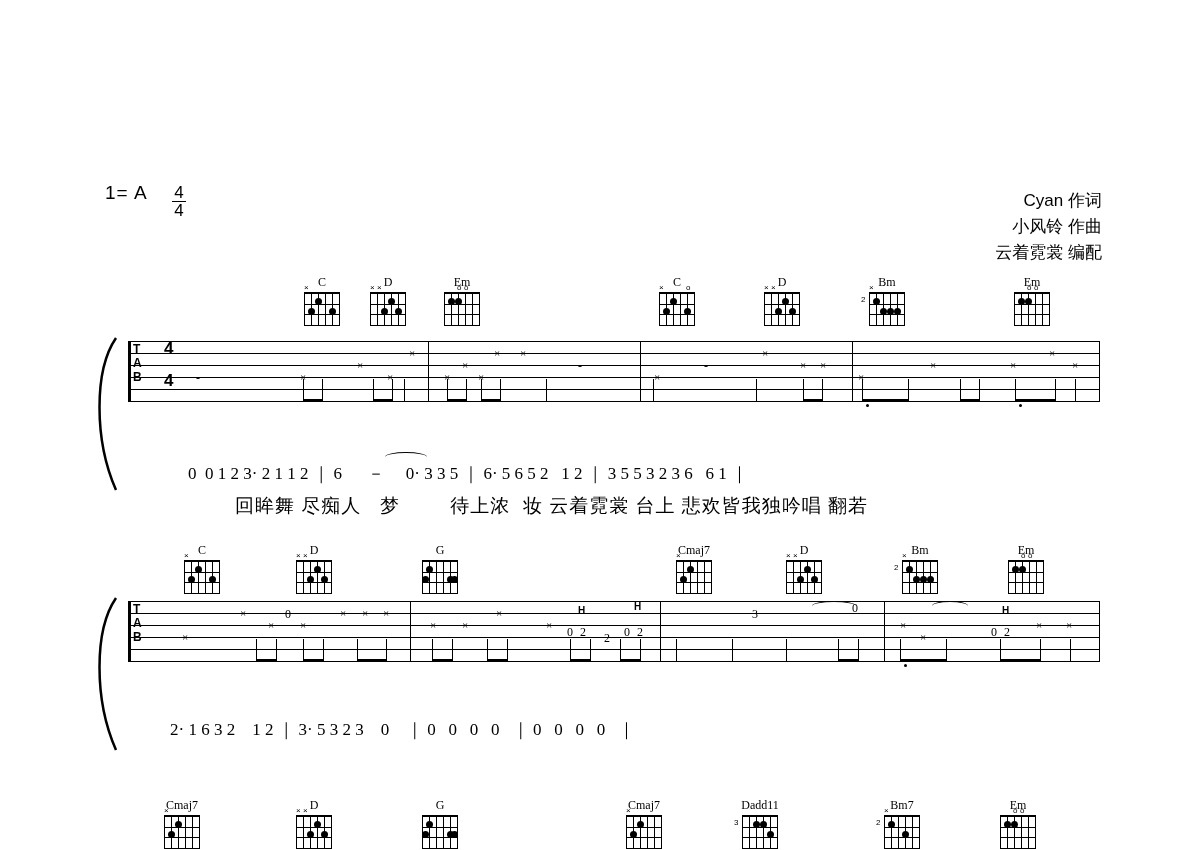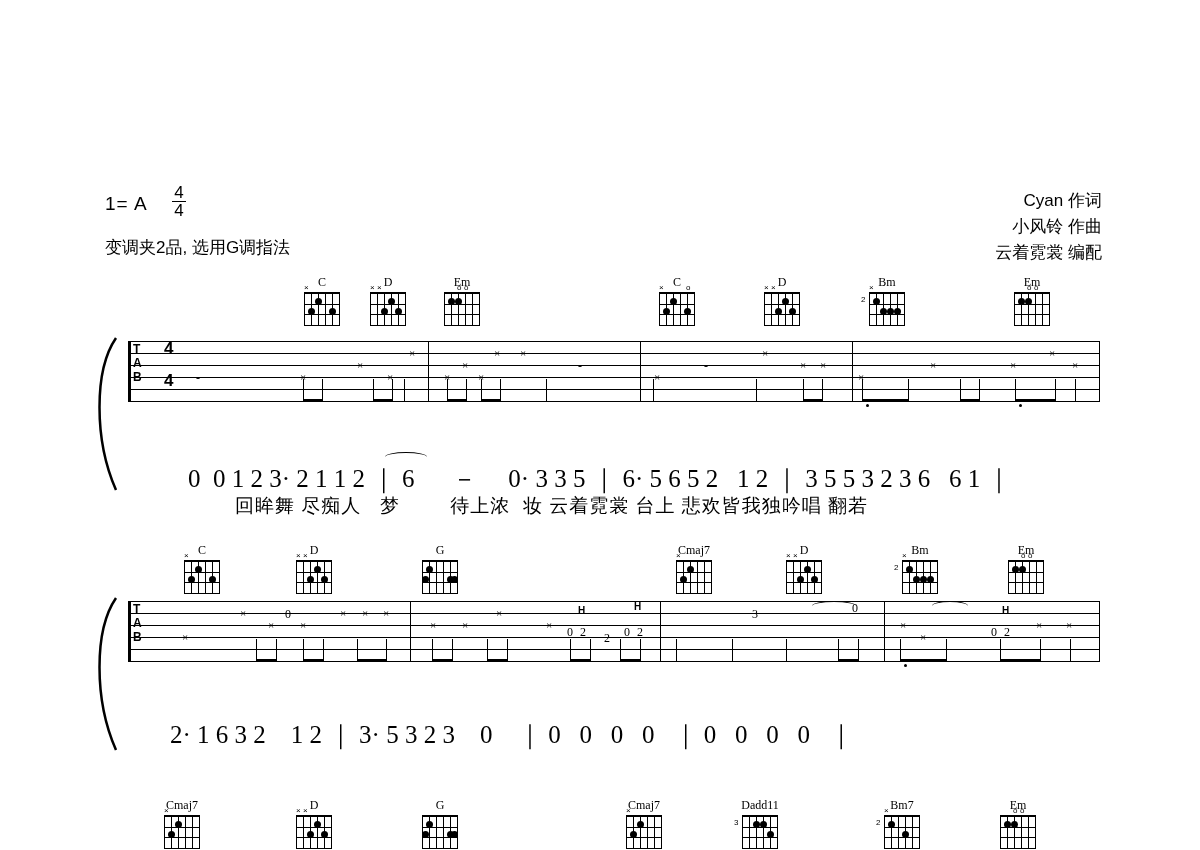--- a/index.html
+++ b/index.html
@@ -13,21 +13,21 @@
   
   .title{
     position:absolute;left:0;top:95px;width:1200px;text-align:center;
     font-size:34px;font-weight:bold;letter-spacing:2px;
   }
   .subtitle{
     position:absolute;left:0;top:148px;width:1200px;text-align:center;
     font-size:19px;
   }
   .keyline{
-    position:absolute;left:105px;top:193px;font-size:19px;letter-spacing:1px;text-align:center;
+    position:absolute;left:105px;top:182px;font-size:19px;letter-spacing:1px;text-align:center;
   }
   .meter{
     position:absolute;left:172px;top:185px;font-size:17px;text-align:center;line-height:15px;
   }
   .meter .num{display:block;}
   .meter .bar{display:block;width:14px;height:1px;background:#000;margin:1px auto;}
   .capo{
     position:absolute;left:105px;top:236px;font-size:17px;
   }
   .credits{
@@ -58,37 +58,36 @@
   
   .tnum{position:absolute;font-size:12px;font-family:"Liberation Serif",serif;}
   .xm{position:absolute;font-size:11px;font-family:"Liberation Serif",serif;}
   .stem{position:absolute;width:1px;background:#000;}
   .beam{position:absolute;height:3px;background:#000;}
   .dotm{position:absolute;width:3px;height:3px;border-radius:50%;background:#000;}
   .hm{position:absolute;font-size:10px;font-weight:bold;}
   .slur{position:absolute;border-top:1.4px solid #000;border-radius:50%;height:9px;}
 
   
-  .jianpu{position:absolute;font-size:25px;font-family:"Liberation Serif",serif;letter-spacing:0;white-space:pre;}
+  .jianpu{position:absolute;font-size:17px;font-family:"Liberation Serif",serif;letter-spacing:0;white-space:pre;}
   .lyrics{position:absolute;font-size:19px;letter-spacing:1px;white-space:pre;}
 
 </style>
 </head>
 <body>
 
 <div class="sheet">
 
 
   <div class="keyline">1= A</div>
   <div class="meter">
     <span class="num">4</span>
     <span class="bar"></span>
     <span class="num">4</span>
   </div>
-  <div class="capo">变调夹2品, 选用G调指法</div>
 
   <div class="credits">
     <div>Cyan 作词</div>
     <div>小风铃 作曲</div>
     <div>云着霓裳 编配</div>
   </div>
 
   <div class="staffwrap" style="left:0;top:0;width:1200px;height:850px;">
 
     <div class="chordbox" style="left:300px;top:275px;">

